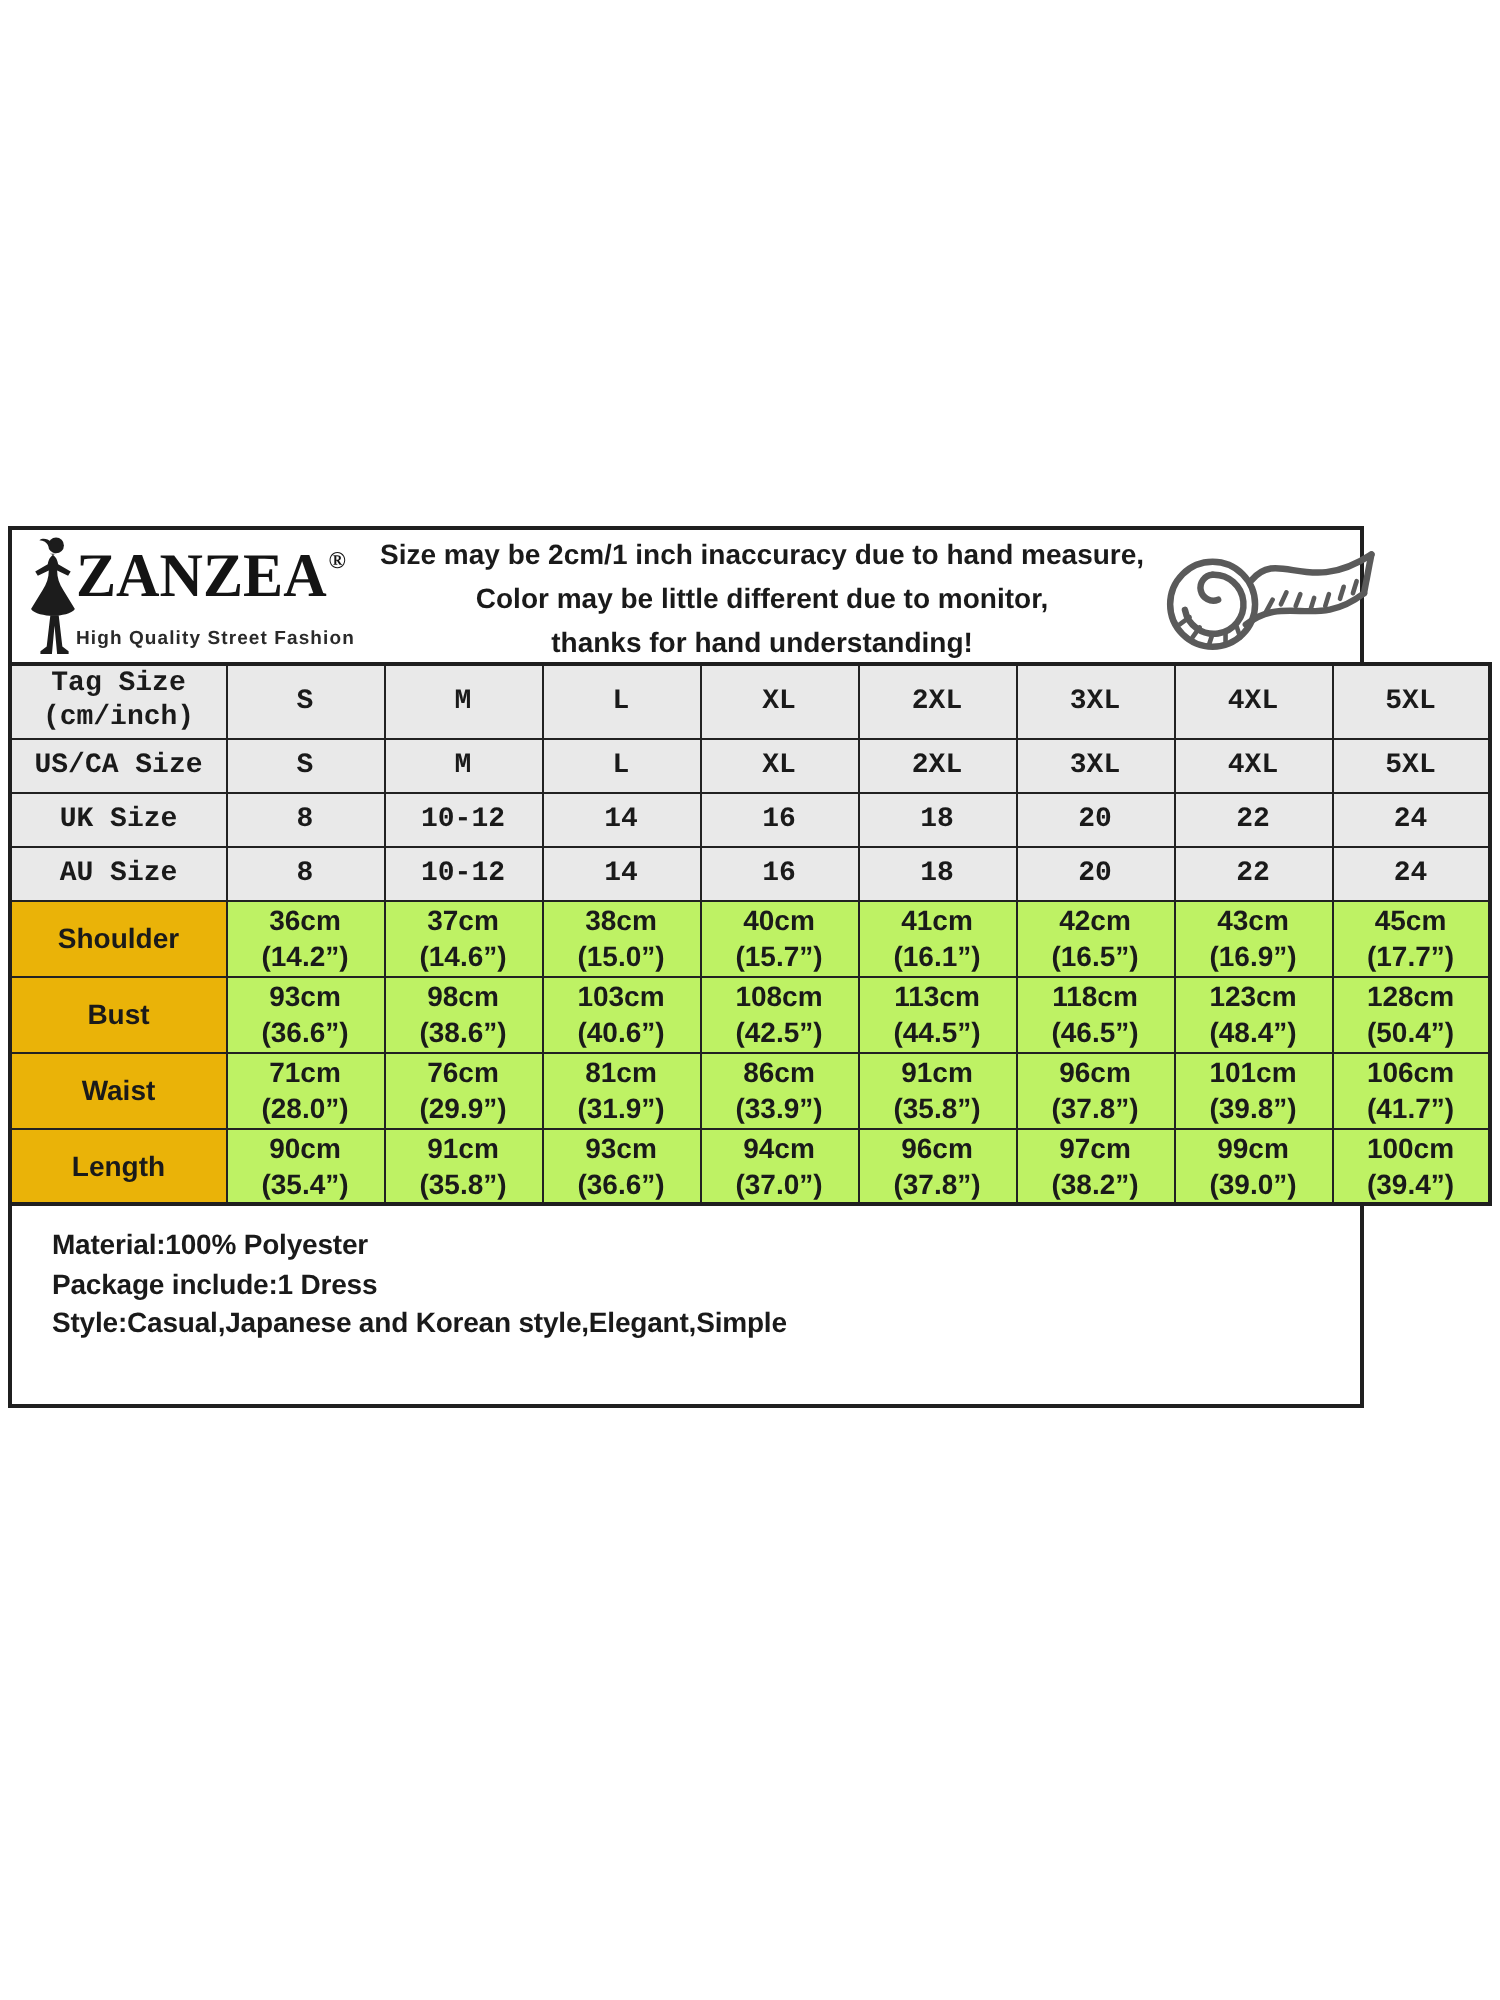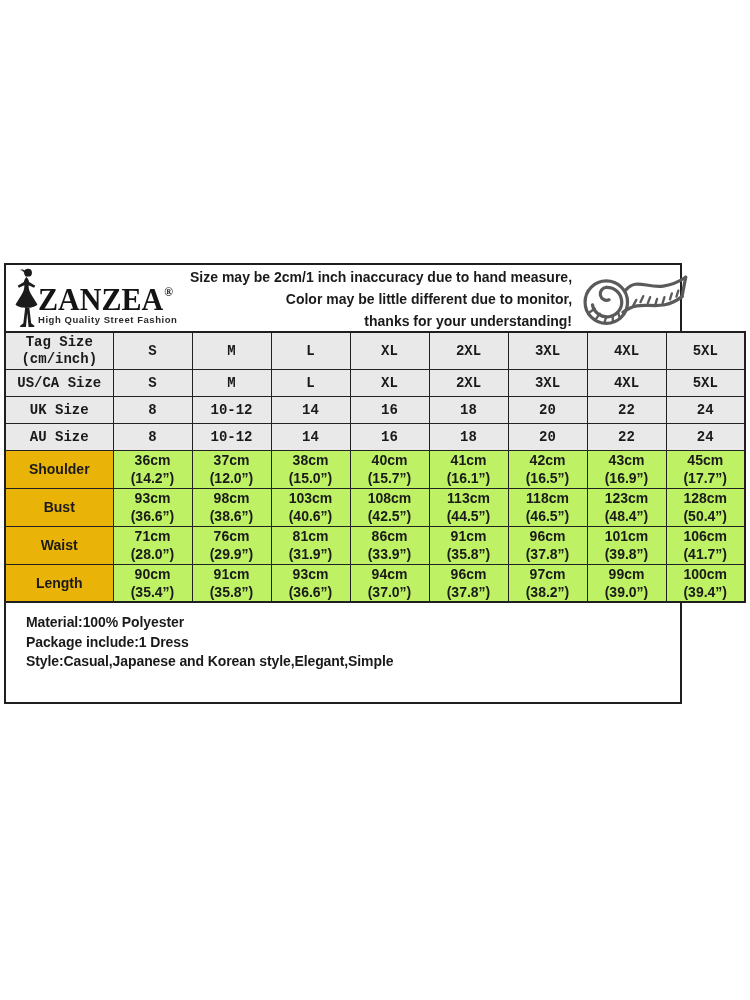--- a/index.html
+++ b/index.html
@@ -19,24 +19,24 @@
   .logo-figure { height: 60px; margin-right: -4px; flex-shrink: 0; }
   .logo-figure svg { height: 60px; width: 30px; display: block; }
   .logo-text-block { display: flex; flex-direction: column; line-height: 1; padding-bottom: 4px; }
   .logo-name {
     font-family: "Liberation Serif", serif; font-weight: 700; font-size: 31px;
     letter-spacing: 0px; transform: scaleX(0.97); transform-origin: left bottom;
     white-space: nowrap; color: #141414;
   }
   .logo-name sup { font-size: 12px; font-weight: 700; vertical-align: 14px; margin-left: 1px; }
   .logo-tagline {
-    font-size: 9.5px; font-weight: 700; letter-spacing: 0.55px; margin-top: 0;
+    font-size: 9.5px; font-weight: 700; letter-spacing: 0.55px; margin-top: 12px;
     color: #2a2a2a; white-space: nowrap;
   }
-  .disclaimer { flex: 1; text-align: right; font-size: 14px; font-weight: 700; line-height: 22px; padding-top: 2px; }
+  .disclaimer { flex: 1; text-align: center; font-size: 14px; font-weight: 700; line-height: 22px; padding-top: 2px; }
   .disclaimer div { white-space: nowrap; }
   .tape-wrap { width: 118px; flex-shrink: 0; display: flex; justify-content: flex-end; align-items: center; }
   .tape-wrap svg { width: 112px; height: 60px; display: block; }
 
   
   .size-table {
     border-collapse: collapse; width: 742px; table-layout: fixed;
     margin-top: -2px; background: #fff;
   }
   .size-table col.label-col { width: 108px; }
@@ -79,21 +79,21 @@
         </svg>
       </span>
       <span class="logo-text-block">
         <span class="logo-name"><span>ZANZEA</span><sup>®</sup></span>
         <span class="logo-tagline">High Quality Street Fashion</span>
       </span>
     </div>
     <div class="disclaimer">
       <div>Size may be 2cm/1 inch inaccuracy due to hand measure,</div>
       <div>Color may be little different due to monitor,</div>
-      <div>thanks for your understanding!</div>
+      <div>thanks for hand understanding!</div>
     </div>
     <div class="tape-wrap">
       <svg viewBox="0 0 240 130" xmlns="http://www.w3.org/2000/svg" fill="none" stroke="#5a5a5a" stroke-width="7" stroke-linecap="round" stroke-linejoin="round">
         <circle cx="60" cy="74" r="46"></circle>
         <path d="M60 42 a32 32 0 1 1 -30 38"></path>
         <path d="M60 42 a14 14 0 1 0 6 27"></path>
         <path d="M102 48 C 132 12 162 66 232 20"></path>
         <path d="M232 20 L 224 62"></path>
         <path d="M96 96 C 140 62 172 102 224 62"></path>
         <g stroke-width="5">
@@ -175,21 +175,21 @@
           <td>24</td>
         </tr>
         <tr class="measure-row">
           <th>Shoulder</th>
           <td>
             <div class="measure-cm">36cm</div>
             <div class="measure-inch">(14.2”)</div>
           </td>
           <td>
             <div class="measure-cm">37cm</div>
-            <div class="measure-inch">(12.0”)</div>
+            <div class="measure-inch">(14.6”)</div>
           </td>
           <td>
             <div class="measure-cm">38cm</div>
             <div class="measure-inch">(15.0”)</div>
           </td>
           <td>
             <div class="measure-cm">40cm</div>
             <div class="measure-inch">(15.7”)</div>
           </td>
           <td>

